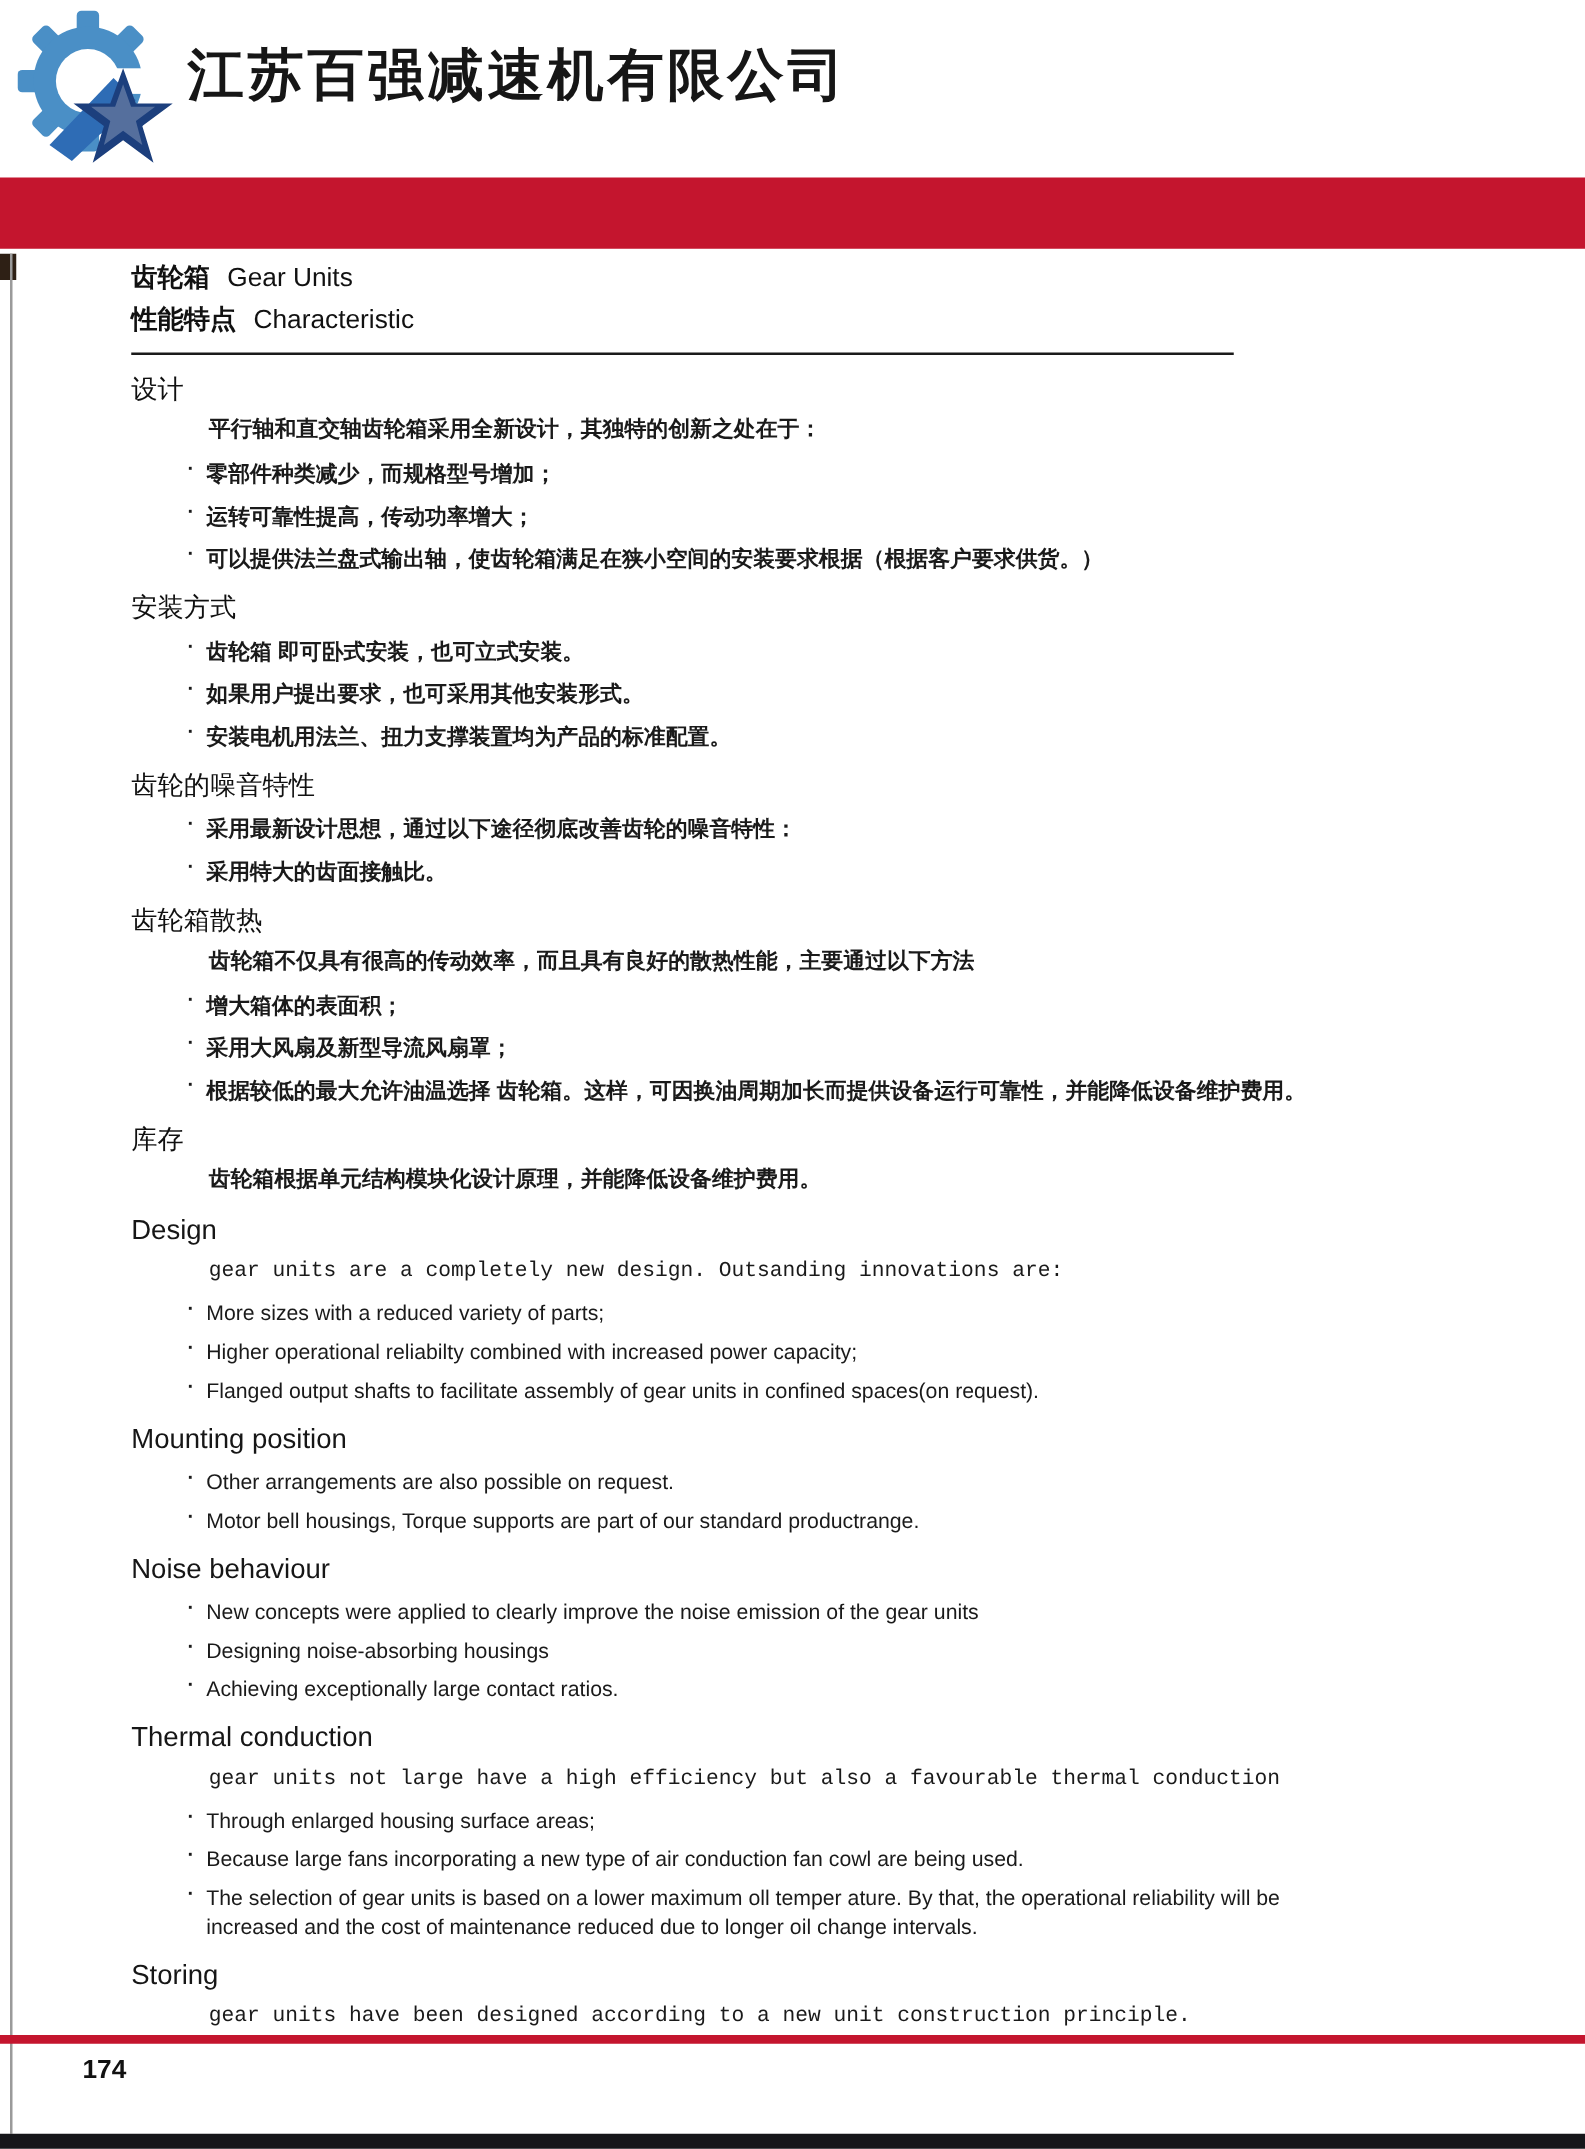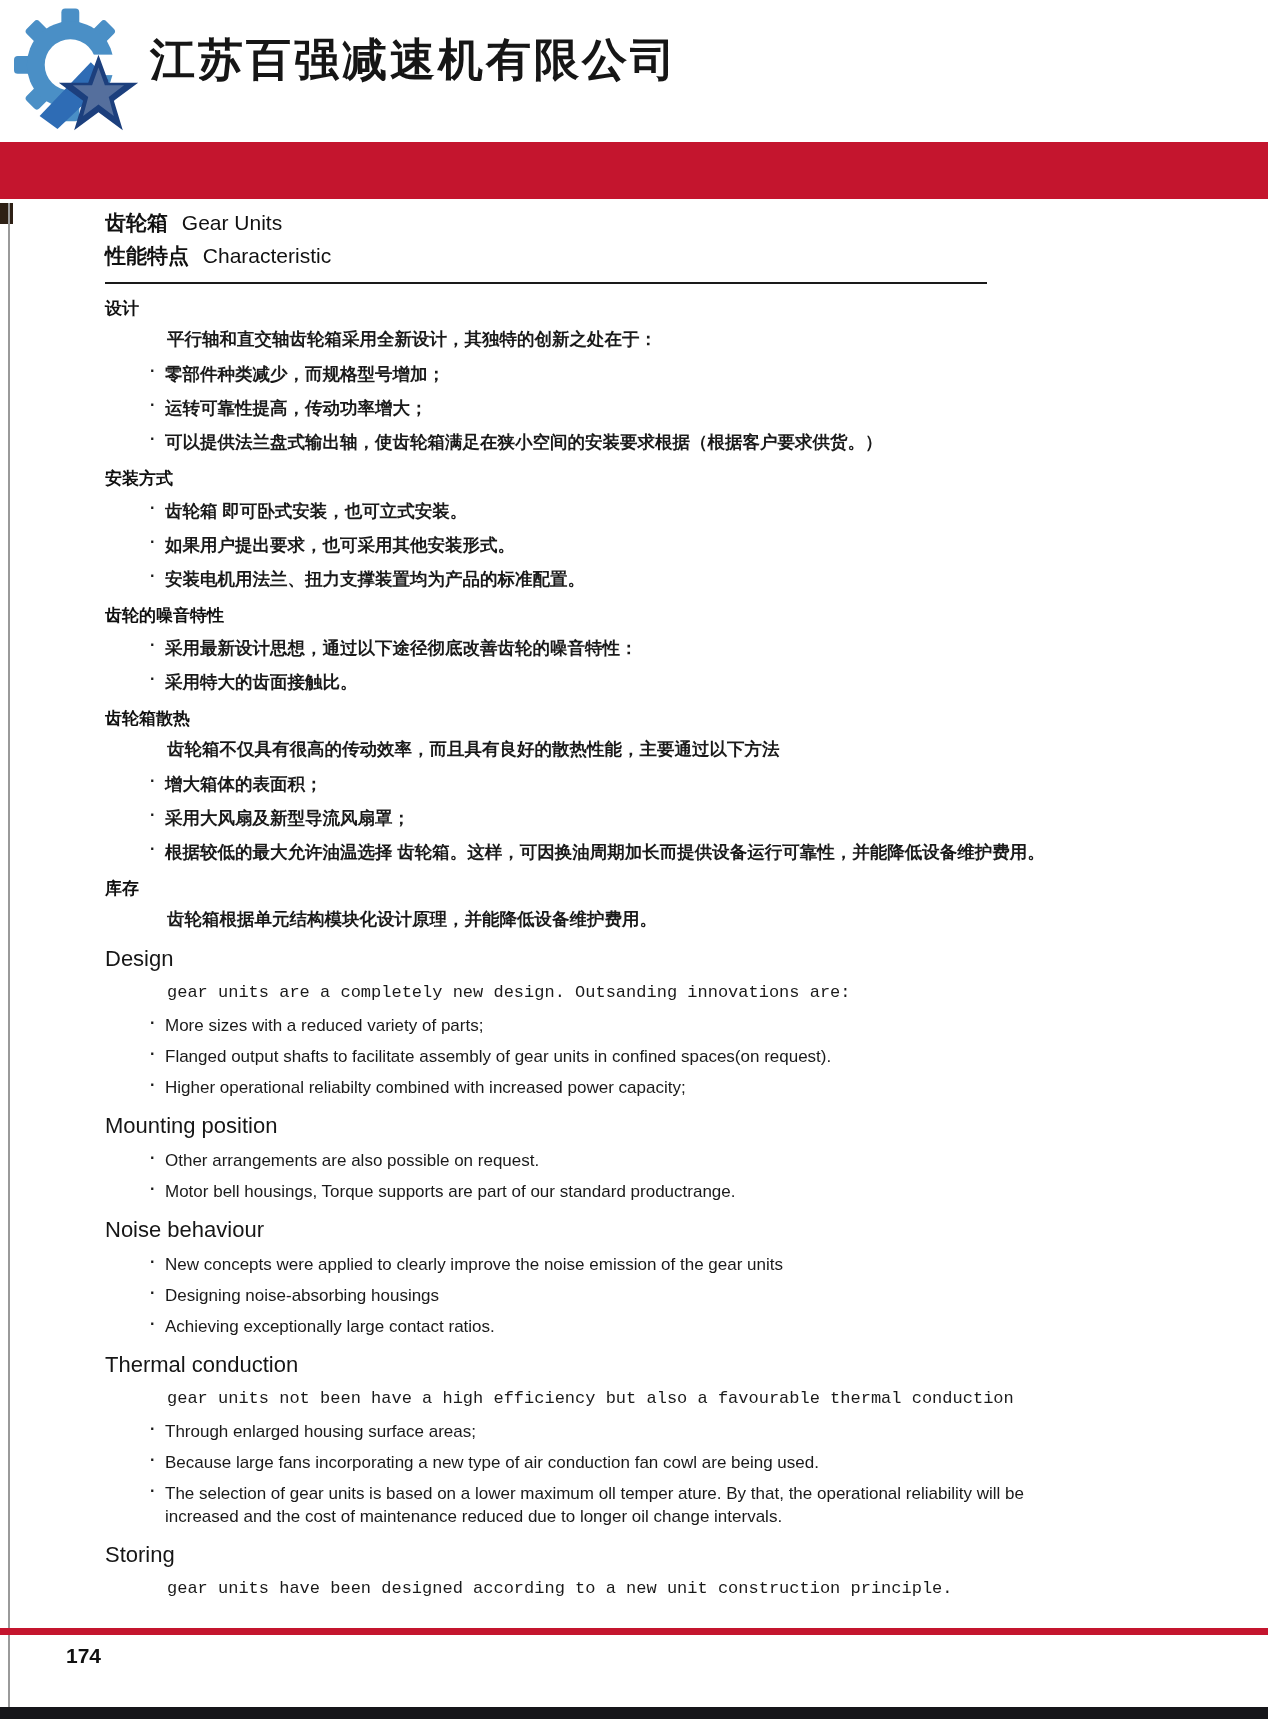--- a/index.html
+++ b/index.html
@@ -18,21 +18,21 @@
   .corner-square{position:absolute;top:203px;left:0;width:13px;height:21px;background:#2e2015;}
   .left-rule{position:absolute;top:203px;left:8px;width:2px;height:1504px;background:#9a9a9a;}
   
   .content{position:absolute;top:206px;left:105px;width:948px;}
   .title-line{font-size:21px;line-height:33px;color:#111;}
   .title-line .zh-part{font-weight:700;}
   .title-line .en-part{font-weight:400;margin-left:8px;}
   .title-rule{border:none;border-top:2px solid #1a1a1a;margin:10px 0 4px 0;width:882px;}
   section{margin:0;}
   h2{margin:0;padding:0;}
-  .zh h2{font-size:17px;font-weight:700;margin:13px 0 9px 0;color:#101010;}
+  .zh h2{font-size:21px;font-weight:400;margin:13px 0 9px 0;color:#101010;}
   .en h2{font-size:22px;font-weight:400;margin:14px 0 10px 0;color:#161616;}
   .intro{margin:0 0 10px 0;padding-left:62px;font-family:Liberation Mono, monospace;}
   .zh .intro{font-size:17.5px;font-weight:700;line-height:23px;}
   .en .intro{font-size:17px;font-weight:400;line-height:22px;}
   .bullet{display:flex;margin:0 0 10px 0;padding-left:45px;}
   .en .bullet{margin-bottom:8px;}
   .dot{width:15px;flex:0 0 15px;}
   .dot::before{content:"·";font-weight:700;}
   .btext{flex:1;}
   .zh .btext{font-size:17.5px;font-weight:700;line-height:24px;}
@@ -159,26 +159,26 @@
 
   <section class="en">
     <h2>Design</h2>
     <p class="intro">gear units are a completely new design. Outsanding innovations are:</p>
     <div class="bullet">
         <span class="dot"></span>
         <span class="btext">More sizes with a reduced variety of parts;</span>
       </div>
     <div class="bullet">
         <span class="dot"></span>
+        <span class="btext">Higher operational reliabilty combined with increased power capacity;</span>
+      </div>
+    <div class="bullet">
+        <span class="dot"></span>
         <span class="btext">Flanged output shafts to facilitate assembly of gear units in confined spaces(on request).</span>
       </div>
-    <div class="bullet">
-        <span class="dot"></span>
-        <span class="btext">Higher operational reliabilty combined with increased power capacity;</span>
-      </div>
   </section>
 
   <section class="en">
     <h2>Mounting position</h2>
     <div class="bullet">
         <span class="dot"></span>
         <span class="btext">Other arrangements are also possible on request.</span>
       </div>
     <div class="bullet">
         <span class="dot"></span>
@@ -197,21 +197,21 @@
         <span class="btext">Designing noise-absorbing housings</span>
       </div>
     <div class="bullet">
         <span class="dot"></span>
         <span class="btext">Achieving exceptionally large contact ratios.</span>
       </div>
   </section>
 
   <section class="en">
     <h2>Thermal conduction</h2>
-    <p class="intro">gear units not been have a high efficiency but also a favourable thermal conduction</p>
+    <p class="intro">gear units not large have a high efficiency but also a favourable thermal conduction</p>
     <div class="bullet">
         <span class="dot"></span>
         <span class="btext">Through enlarged housing surface areas;</span>
       </div>
     <div class="bullet">
         <span class="dot"></span>
         <span class="btext">Because large fans incorporating a new type of air conduction fan cowl are being used.</span>
       </div>
     <div class="bullet">
         <span class="dot"></span>

